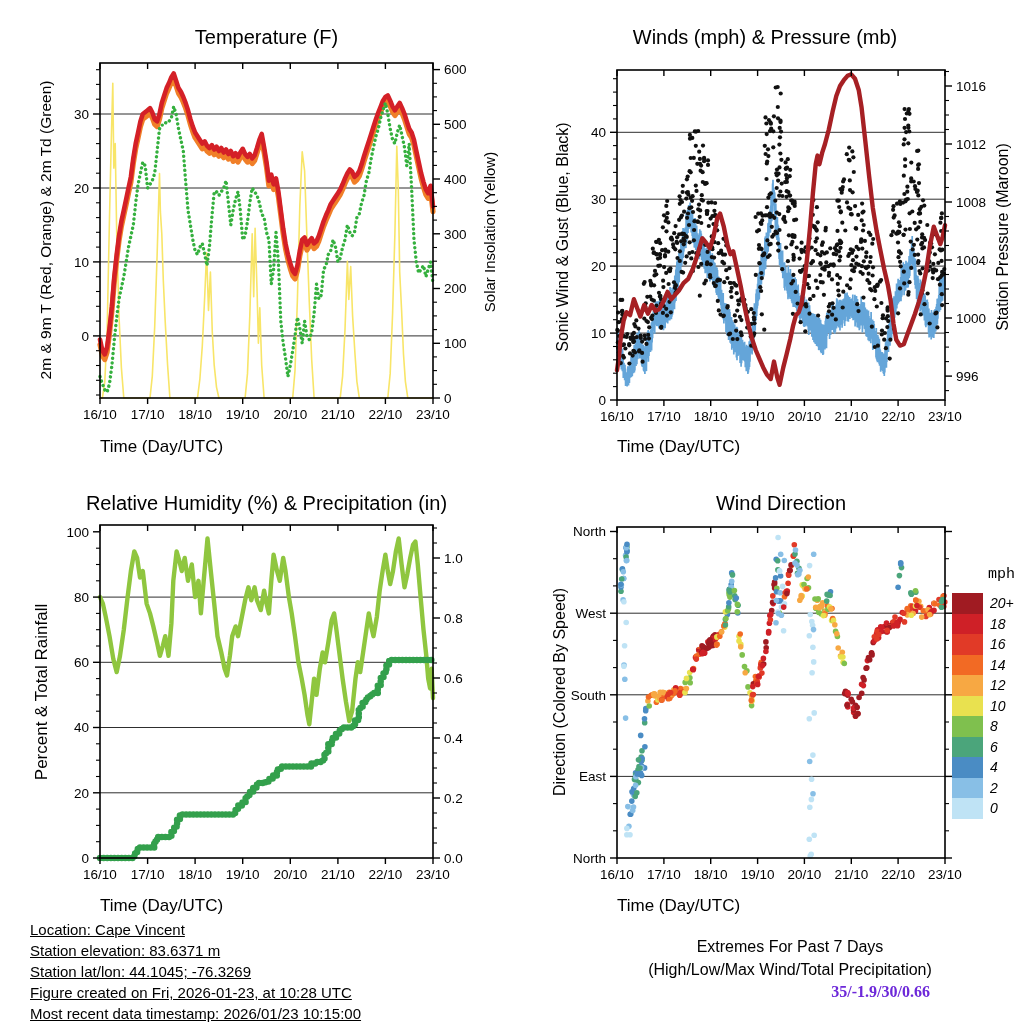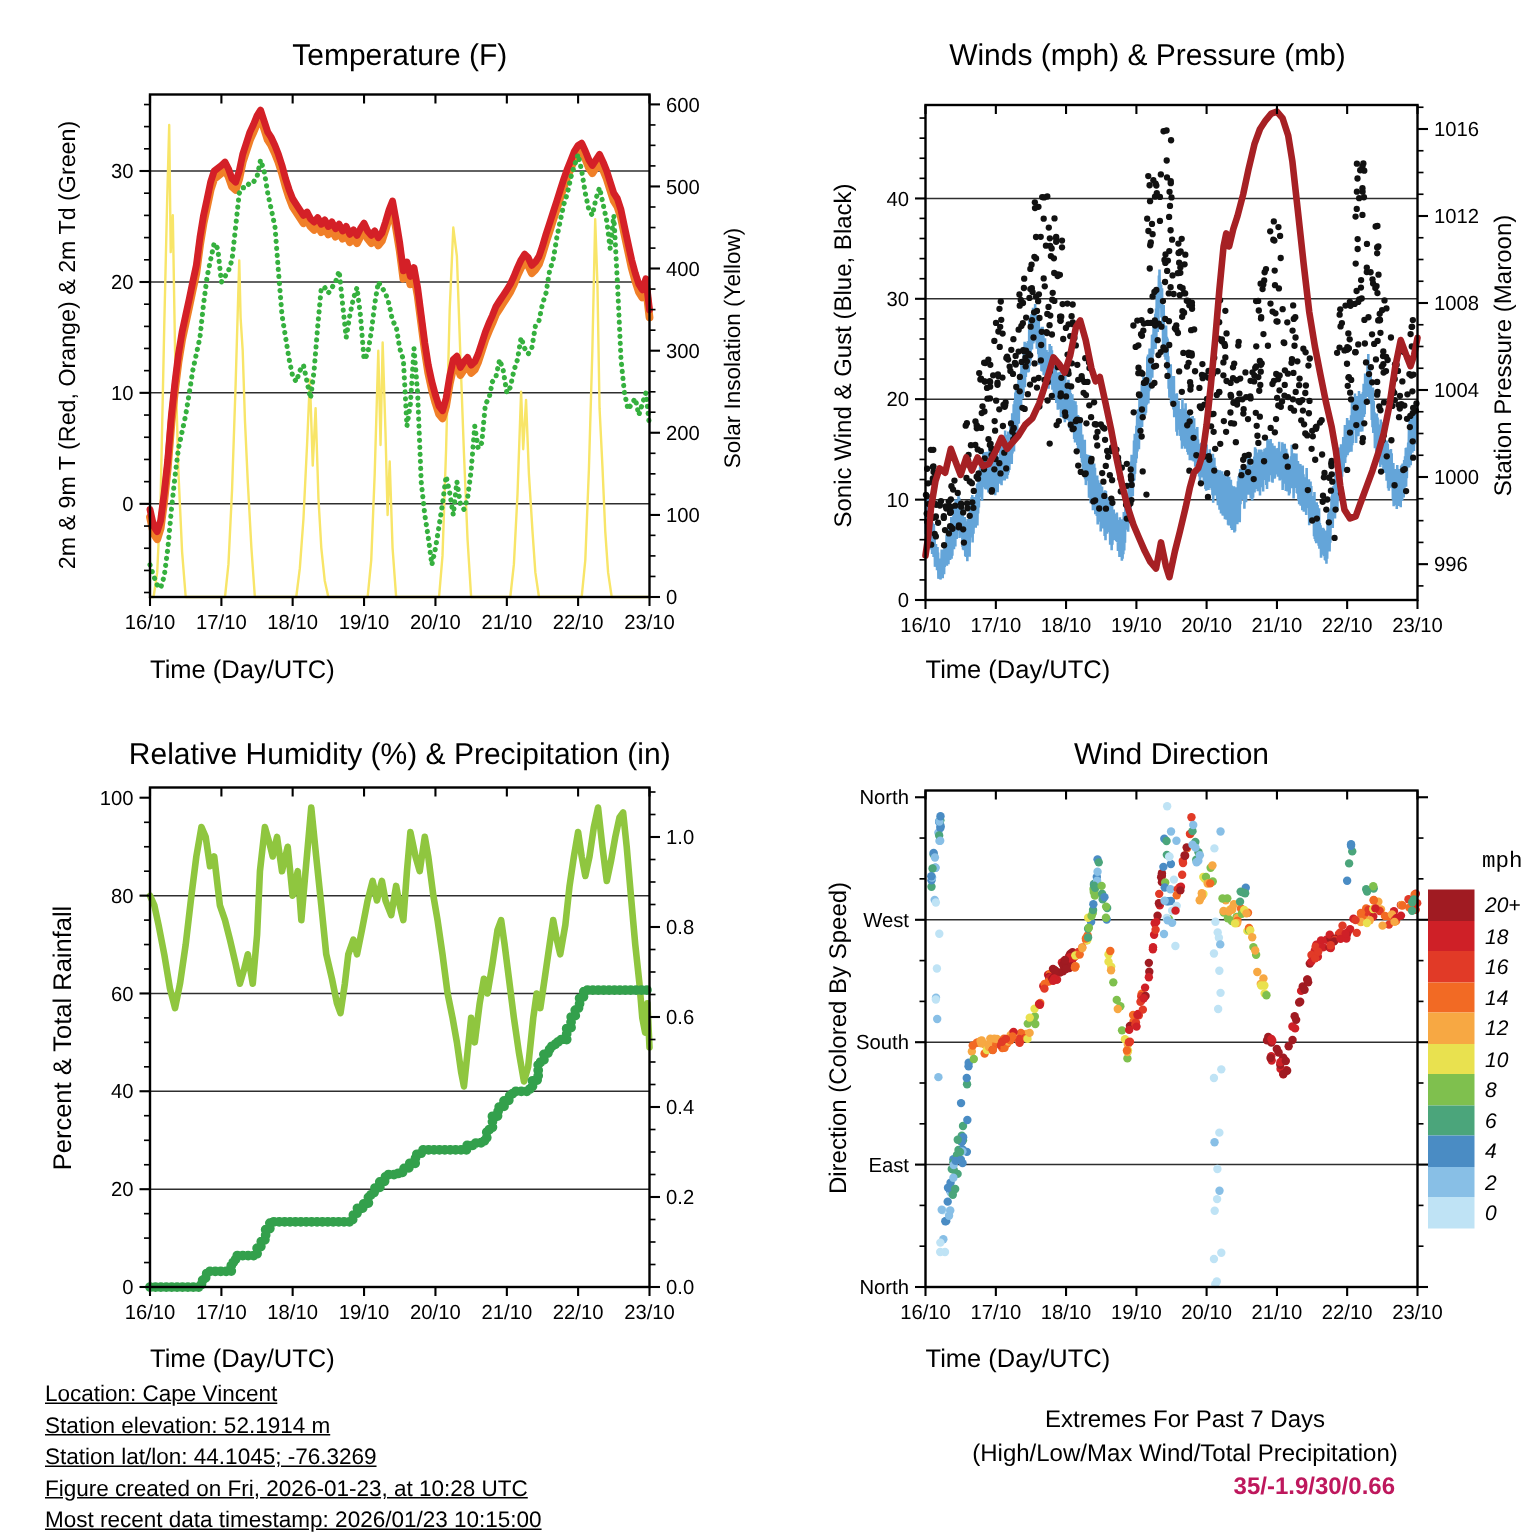--- a/index.html
+++ b/index.html
@@ -1794,24 +1794,24 @@
       <div>10</div>
       <div>8</div>
       <div>6</div>
       <div>4</div>
       <div>2</div>
       <div>0</div>
     </div>
 
   <div class="footer">
     <div>Location: Cape Vincent</div>
-    <div>Station elevation: 52.1914 m</div>
+    <div>Station elevation: 83.6371 m</div>
     <div>Station lat/lon: 44.1045; -76.3269</div>
     <div>Figure created on Fri, 2026-01-23, at 10:28 UTC</div>
     <div>Most recent data timestamp: 2026/01/23 10:15:00</div>
   </div>
 
   <div class="extremes">
     <div>Extremes For Past 7 Days</div>
     <div>(High/Low/Max Wind/Total Precipitation)</div>
-    <div class="vals" id="extremes-vals" style="color: #be185d;">35/-1.9/30/0.66</div>
+    <div class="vals" id="extremes-vals" style="color: #6d28d9; font-family: Liberation Serif, serif;">35/-1.9/30/0.66</div>
   </div>
 </div>
 
 </body></html>

